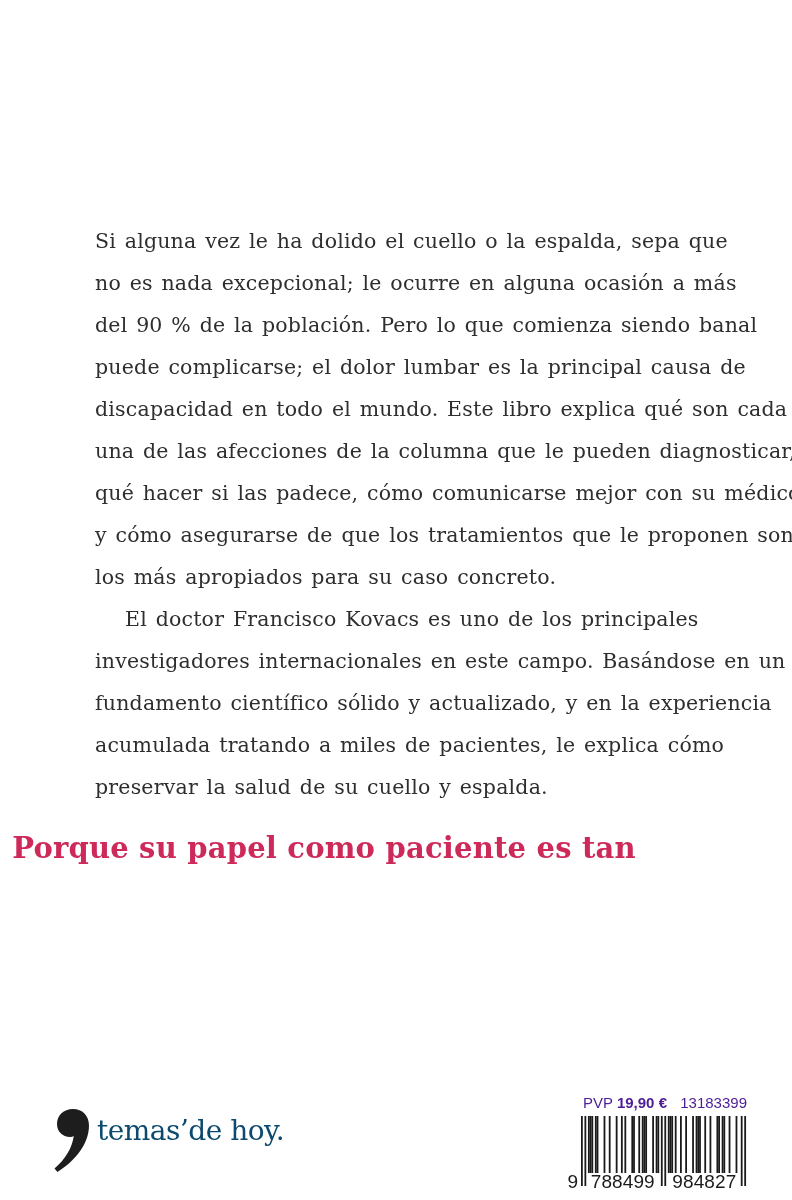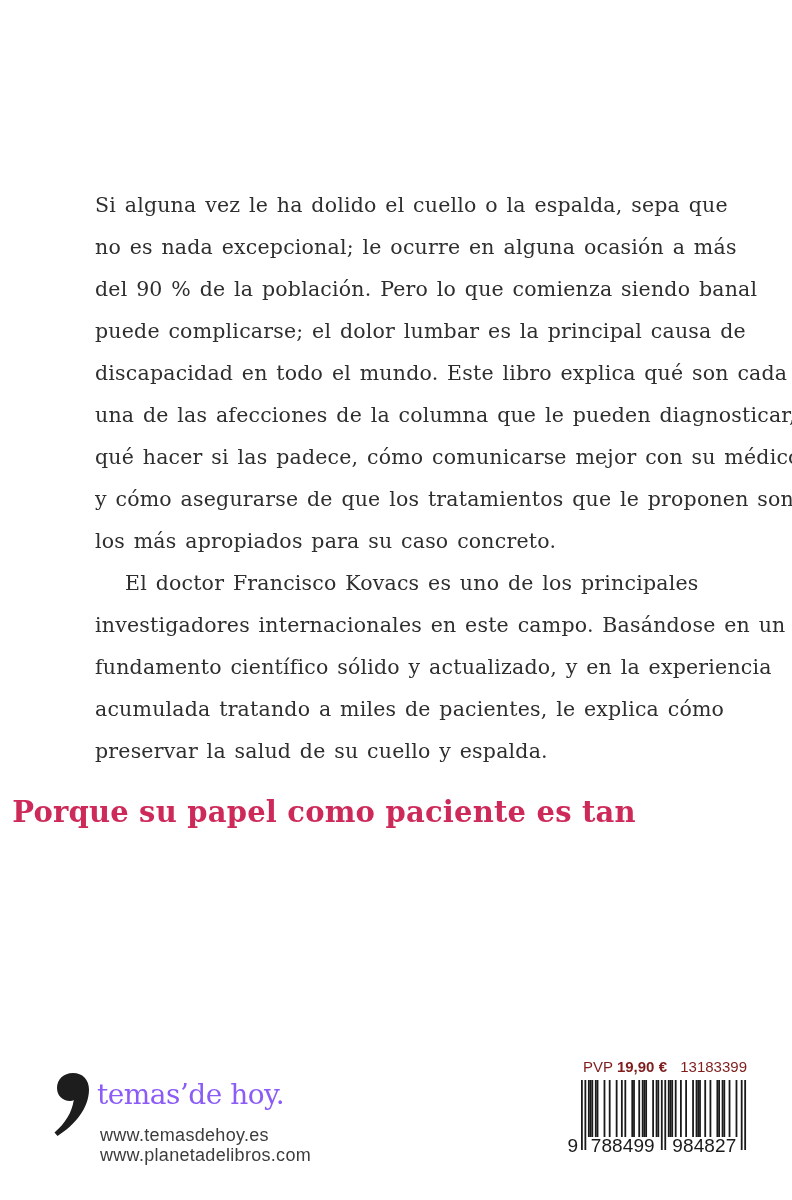--- a/index.html
+++ b/index.html
@@ -3,21 +3,21 @@
 <meta charset="utf-8">
 <style>
   html,body { margin:0; padding:0; }
   body {
     width:792px; height:1200px;
     background:#ffffff;
     position:relative;
     font-family:"DejaVu Serif", serif;
     overflow:hidden;
   }
-  .page { position:absolute; inset:0; background:#ffffff; }
+  .page { position:absolute; inset:0; background:#ffffff;margin-top:36px; }
 
   
   #body-text { position:absolute; left:95px; top:184px; }
   .bline {
     font-size:20.5px;
     line-height:42px;
     color:#2e2e2e;
     white-space:nowrap;
     letter-spacing:0.2px;
     word-spacing:2px;
@@ -39,38 +39,38 @@
 
   
   #logo-comma {
     position:absolute; left:52px; top:1073px;
     width:38px; height:63px;
   }
   #logo-text {
     position:absolute; left:97px; top:1080px;
     font-size:28px; line-height:30px;
     letter-spacing:-0.5px;
-    color:#8b5cf6;
+    color:#0c4a6e;
     white-space:nowrap;
   }
   #publisher-urls {
     position:absolute; left:100px; top:1126px;
     font-family:"Liberation Sans", sans-serif;
     font-size:18px; line-height:19.5px;
     color:#3c3c3c;
     letter-spacing:0.3px;
   }
   .url-line { white-space:nowrap; }
 
   
   #pvp-line {
     position:absolute; left:583px; top:1058px; width:164px;
     display:flex; justify-content:space-between; align-items:flex-start;
     font-family:"Liberation Sans", sans-serif;
-    font-size:15px; color:#7f1d1d;
+    font-size:15px; color:#4c1d95;
   }
   #pvp-line .bold { font-weight:bold; }
   #barcode-svg {
     position:absolute; left:565px; top:1080px;
     width:190px; height:75px;
   }
   .bc-digit-text {
     font-family:"Liberation Sans", sans-serif;
     font-size:19px;
     fill:#1a1a1a;
@@ -112,24 +112,20 @@
       C 5 22.5 10.5 28 18 28
       C 19.2 28 20.8 27.6 21.8 27
       C 20 39.5 13 50.5 2.5 59.5
       L 5.5 63
       C 23 52 37 35 37 16.5
       C 37 6.5 30.5 0 21 0 Z"></path>
   </svg>
 
   <div id="logo-text">temas’de hoy.</div>
 
-  <div id="publisher-urls">
-      <div class="url-line">www.temasdehoy.es</div>
-      <div class="url-line">www.planetadelibros.com</div>
-    </div>
 
   <div id="pvp-line">
     <span>
       <span>PVP</span>
       <span class="bold">19,90 €</span>
     </span>
     <span>13183399</span>
   </div>
 
   <svg id="barcode-svg" viewBox="0 0 190 75">

